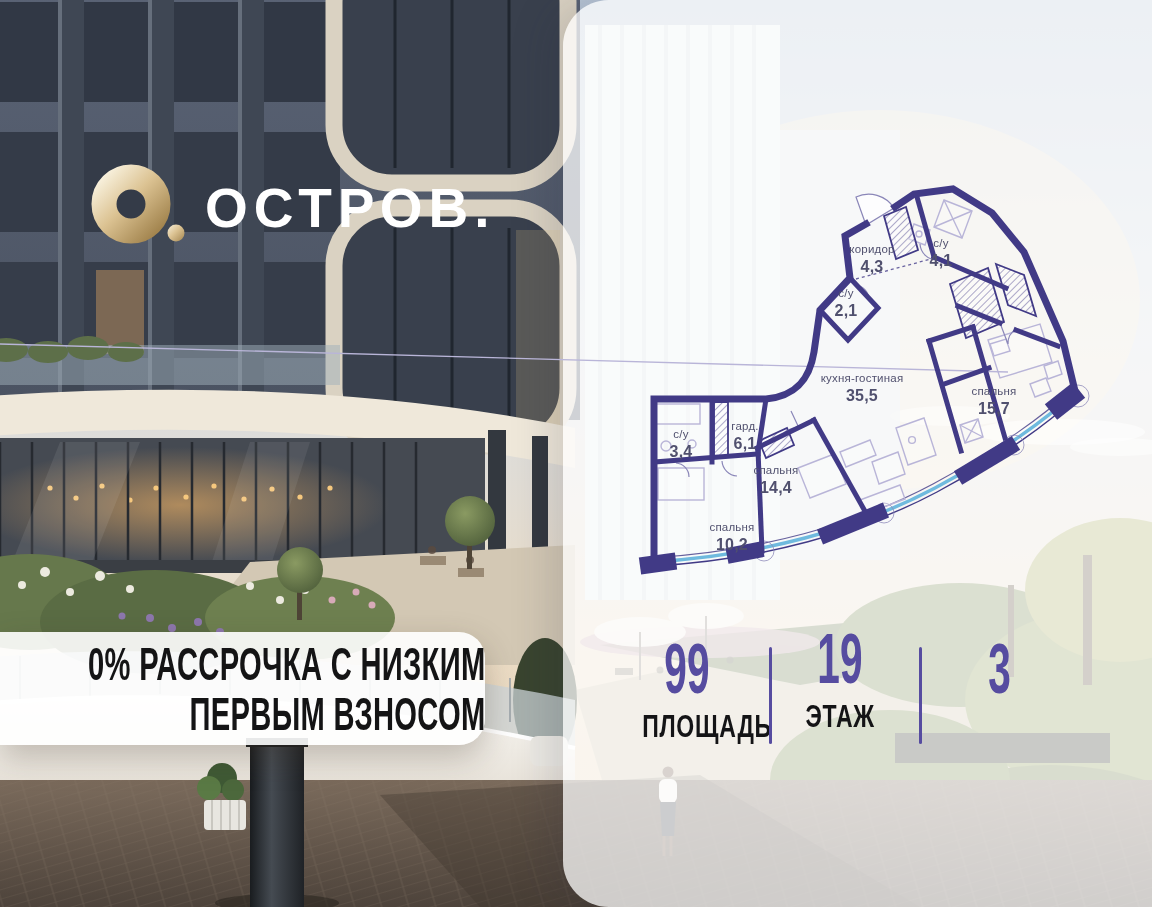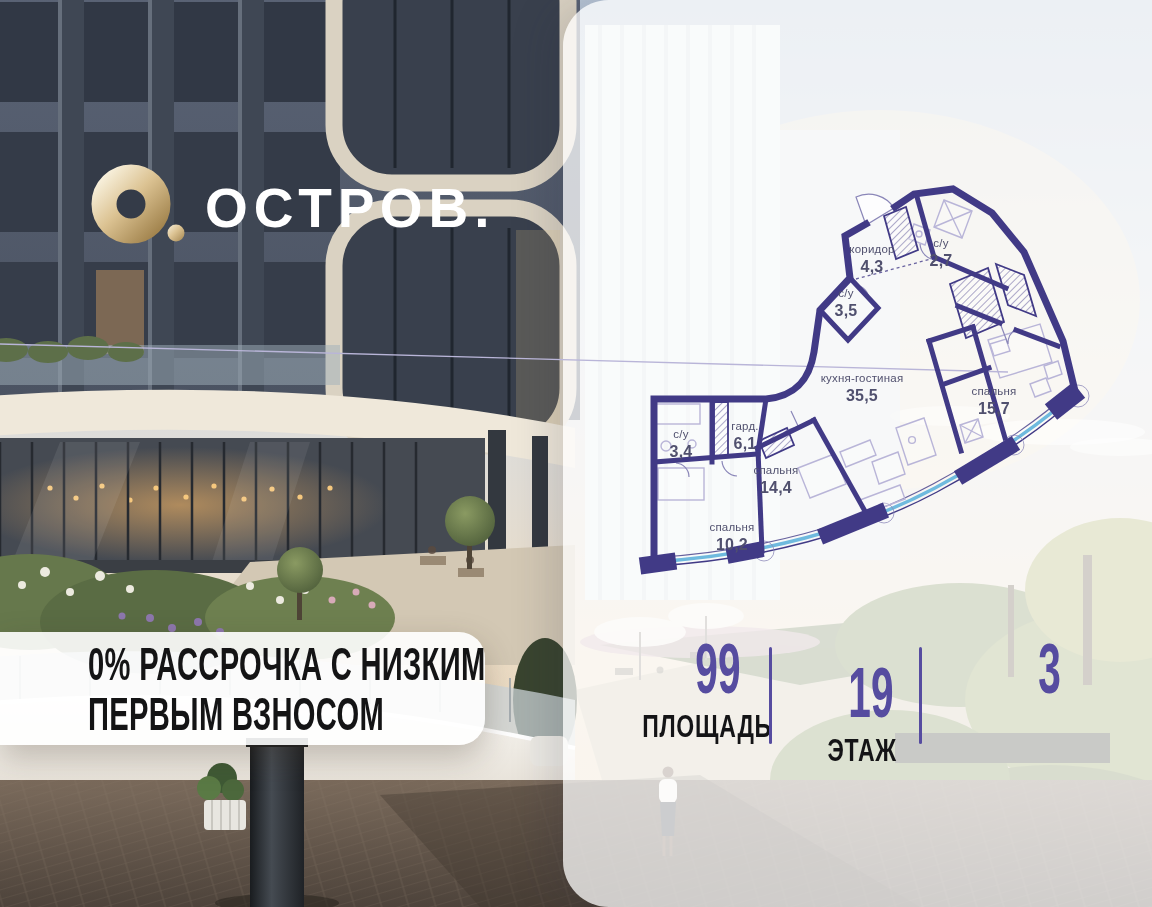--- a/index.html
+++ b/index.html
@@ -16,27 +16,27 @@
   .room-label{position:absolute;transform:translate(-50%,-50%);text-align:center;
     color:#50506e;font-size:11.5px;line-height:1.2;white-space:nowrap;letter-spacing:.2px;margin-top:7px;}
   .room-label .area{font-size:16px;font-weight:600;}
   
   .logo{position:absolute;left:87px;top:160px;width:420px;height:95px;}
   .logo .wordmark{position:absolute;left:118px;top:21px;font-size:55px;font-weight:600;
     color:#ffffff;letter-spacing:6px;line-height:55px;text-align:right;}
   
   .offer{position:absolute;left:0;top:632px;width:485px;height:113px;
     background:rgba(255,255,255,0.9);border-radius:0 26px 26px 0;
-    box-shadow:0 12px 32px rgba(60,48,34,0.28);padding:0;}
+    box-shadow:0 12px 32px rgba(60,48,34,0.28);padding:0;text-align:right;}
   .offer .lines{position:absolute;left:88px;top:7px;}
   .offer .line{display:block;font-size:47px;font-weight:700;color:#141415;
     line-height:50px;white-space:nowrap;transform:scaleX(0.62);transform-origin:left center;
     letter-spacing:.5px;}
   
-  .stat{position:absolute;width:140px;text-align:right;}
+  .stat{position:absolute;width:140px;text-align:center;}
   .stat .value{display:inline-block;font-size:70px;line-height:54px;font-weight:700;
     color:#564ca0;transform:scaleX(0.58);transform-origin:center;}
   .stat .label{display:block;margin-top:14px;text-decoration:underline;}
   .stat .label span{display:inline-block;font-size:32px;font-weight:700;color:#141416;
     transform:scaleX(0.72);transform-origin:center;letter-spacing:1px;line-height:30px;}
   .stat-divider{position:absolute;width:3px;height:97px;top:647px;background:#564ca0;border-radius:2px;}
 </style>
 </head>
 <body>
 
@@ -411,25 +411,25 @@
       <path d="M1051,412 L1079,390" stroke-width="20"></path>
     </g>
   </svg>
 
   <div class="room-label" style="left:872px;top:252px">
     <span>коридор</span><br>
     <span class="area">4,3</span>
   </div>
   <div class="room-label" style="left:941px;top:246px">
     <span>с/у</span><br>
-    <span class="area">2,7</span>
+    <span class="area">4,1</span>
   </div>
   <div class="room-label" style="left:846px;top:296px">
     <span>с/у</span><br>
-    <span class="area">3,5</span>
+    <span class="area">2,1</span>
   </div>
   <div class="room-label" style="left:862px;top:381px">
     <span>кухня-гостиная</span><br>
     <span class="area">35,5</span>
   </div>
   <div class="room-label" style="left:994px;top:394px">
     <span>спальня</span><br>
     <span class="area">15,7</span>
   </div>
   <div class="room-label" style="left:681px;top:437px">
@@ -469,21 +469,21 @@
       <span class="line">0% РАССРОЧКА С НИЗКИМ</span>
       <span class="line">ПЕРВЫМ ВЗНОСОМ</span>
     </div>
   </div>
 
   <div class="stat" style="left:617px;top:642px">
     <span class="value">99</span>
     <span class="label"><span>ПЛОЩАДЬ</span></span>
   </div>
   <div class="stat-divider" style="left:769px"></div>
-  <div class="stat" style="left:770px;top:666px">
+  <div class="stat" style="left:770px;top:632px">
     <span class="value">19</span>
     <span class="label"><span>ЭТАЖ</span></span>
   </div>
   <div class="stat-divider" style="left:919px"></div>
   <div class="stat" style="left:929px;top:642px">
     <span class="value">3</span>
   </div>
 
 </div>
 

